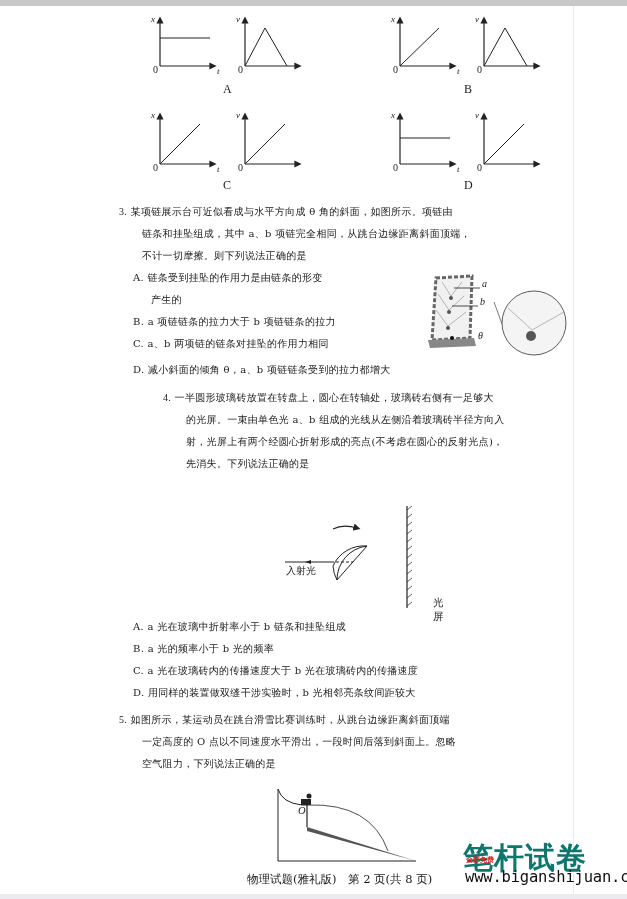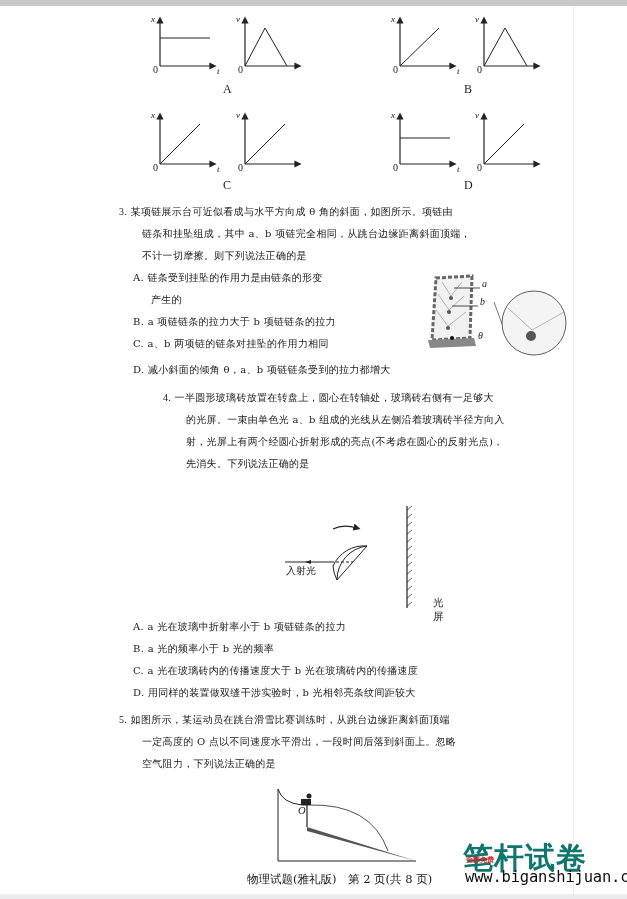--- a/index.html
+++ b/index.html
@@ -188,21 +188,21 @@
         <line x1="122" y1="86" x2="127" y2="82"></line>
         <line x1="122" y1="94" x2="127" y2="90"></line>
       <line x1="122" y1="102" x2="127" y2="98"></line>
     </g>
   </svg>
   <span class="opt-label" style="left:1px;top:60px;font-family:'DejaVu Sans',sans-serif;font-size:10px;">入射光</span>
   <span class="opt-label" style="left:100px;top:92px;font-family:'DejaVu Sans',sans-serif;font-size:10.5px;margin-left:48px;">光屏</span>
 </div>
 
 <div class="para" style="left:133px;top:616px;">
-  <div><span>A.</span> <span>a 光在玻璃中折射率小于 b 项链链条的拉力</span></div>
+  <div><span>A.</span> <span>a 光在玻璃中折射率小于 b 链条和挂坠组成</span></div>
   <div><span>B.</span> <span>a 光的频率小于 b 光的频率</span></div>
   <div><span>C.</span> <span>a 光在玻璃砖内的传播速度大于 b 光在玻璃砖内的传播速度</span></div>
   <div><span>D.</span> <span>用同样的装置做双缝干涉实验时，b 光相邻亮条纹间距较大</span></div>
 </div>
 
 <div class="para" style="left:119px;top:709px;">
   <div><span class="num">5.</span> <span>如图所示，某运动员在跳台滑雪比赛训练时，从跳台边缘距离斜面顶端</span></div>
   <div class="indent">一定高度的 O 点以不同速度水平滑出，一段时间后落到斜面上。忽略</div>
   <div class="indent">空气阻力，下列说法正确的是</div>
 </div>

